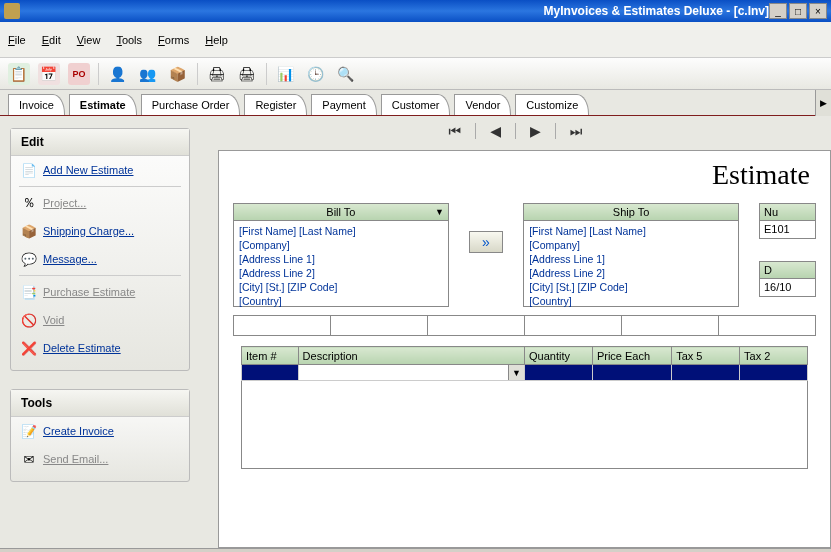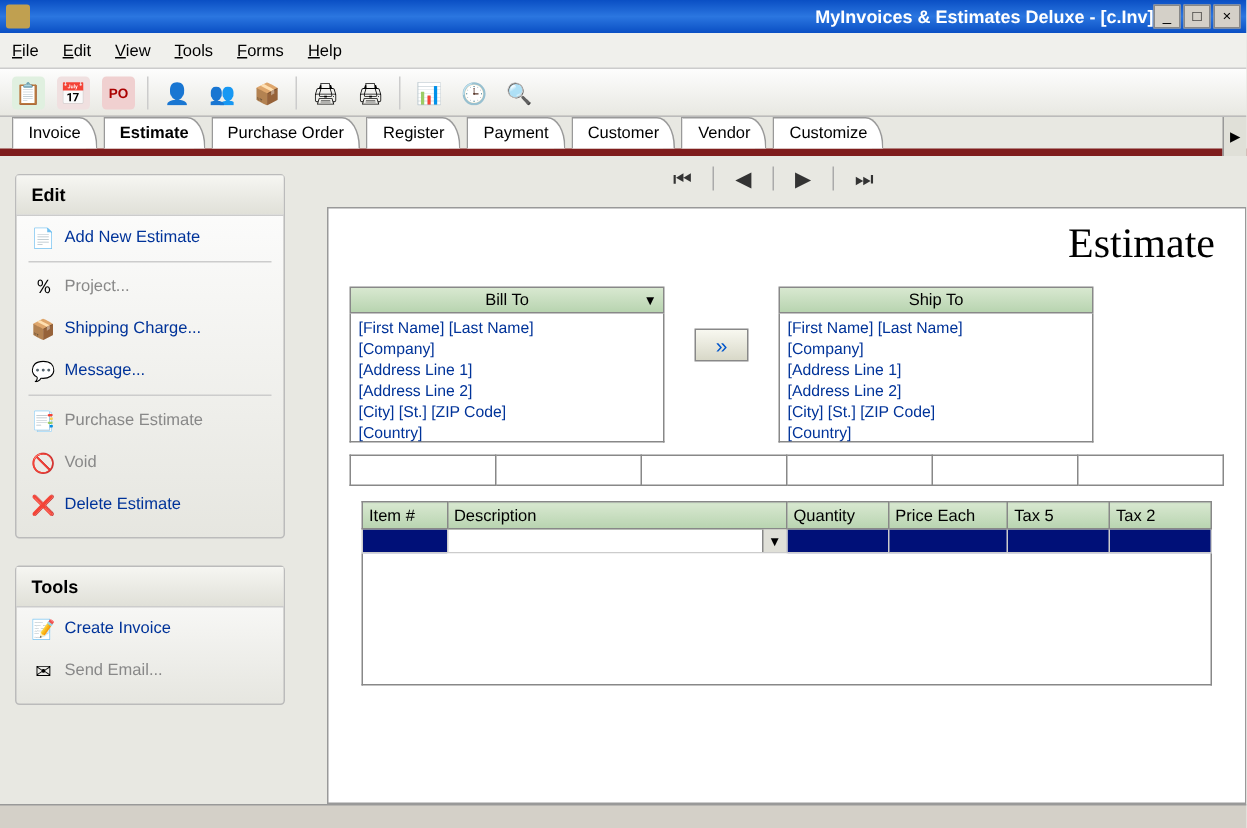--- a/index.html
+++ b/index.html
@@ -4,53 +4,53 @@
 <style>
 * { box-sizing: border-box; margin: 0; padding: 0; }
 body { font-family: Tahoma, Arial, sans-serif; font-size: 11px; background: #d4d0c8; width: 831px; height: 552px; overflow: hidden; }
 
 .titlebar { background: linear-gradient(to bottom, #0a4fc4, #2b76e0, #0a4fc4); color: #fff; height: 22px; display: flex; align-items: center; padding: 0 4px; }
 .titlebar-icon { width: 16px; height: 16px; margin-right: 4px; background: #c0a050; border-radius: 2px; }
 .titlebar-text { flex: 1; font-weight: bold; font-size: 12px; text-align: right; }
 .titlebar-buttons { display: flex; gap: 2px; }
 .tb-btn { width: 18px; height: 16px; background: #d4d0c8; border: 1px solid #888; display: flex; align-items: center; justify-content: center; font-size: 10px; cursor: pointer; color:#000; }
 
-.menubar { background: #f0f0ec; height: 24px; display: flex; align-items: center; padding: 0 8px; gap: 16px; border-bottom: 1px solid #ccc; }
+.menubar { background: #f0f0ec; height: 36px; display: flex; align-items: center; padding: 0 8px; gap: 16px; border-bottom: 1px solid #ccc; }
 .menubar span { text-decoration: underline; text-decoration-color: currentColor; cursor: pointer; }
 .menubar .mi { text-decoration: none; }
 .menubar .mi::first-letter { text-decoration: underline; }
 
 .toolbar { background: linear-gradient(to bottom, #fdfdfd, #e8e8e2); height: 32px; display: flex; align-items: center; padding: 0 8px; gap: 8px; border-bottom: 1px solid #bbb; }
 .tool-icon { width: 22px; height: 22px; border-radius: 3px; display: flex; align-items: center; justify-content: center; cursor: pointer; font-size: 14px; }
 
-.tabbar { background: #e8e8e2; height: 26px; display: flex; align-items: flex-end; padding: 0 8px; border-bottom: 5px solid #7f1d1d; position: relative; }
+.tabbar { background: #e8e8e2; height: 26px; display: flex; align-items: flex-end; padding: 0 8px; border-bottom: 1px solid #7f1d1d; position: relative; }
 .tab { background: #fff; border: 1px solid #999; border-bottom: none; padding: 4px 10px; margin-right: 4px; font-size: 11px; cursor: pointer; position: relative; border-top-right-radius: 12px 20px; }
 .tab.active { font-weight: bold; background: #fff; z-index: 2; }
 
 .content { display: flex; height: calc(552px - 22px - 22px - 32px - 26px - 18px); background: #e8e8e2; }
 
 .sidebar { width: 200px; padding: 12px 10px; display: flex; flex-direction: column; gap: 18px; }
 .panel { background: linear-gradient(to bottom, #fefefe, #e6e6e0); border: 1px solid #bbb; border-radius: 3px; padding: 0 0 8px 0; }
 .panel-header { font-weight: bold; padding: 6px 10px; border-bottom: 1px solid #ccc; background: linear-gradient(to bottom, #f6f6f2, #e0e0d8); font-size: 12px; }
 .panel-item { display: flex; align-items: center; gap: 6px; padding: 6px 10px; cursor: pointer; }
 .panel-item .pi-icon { width: 16px; height: 16px; display: flex; align-items: center; justify-content: center; font-size: 13px; }
-.panel-item a { color: #003399; }
+.panel-item a { color: #003399; text-decoration: underline; }
 .panel-item.muted a { color: #888; }
 .panel-sep { border-top: 1px solid #ccc; margin: 2px 8px; }
 
 .main { flex: 1; position: relative; background: #e8e8e2; overflow: hidden; }
 .nav-controls { height: 30px; display: flex; align-items: center; justify-content: center; gap: 14px; }
 .nav-btn { cursor: pointer; font-size: 14px; color: #333; }
 .nav-sep { width:1px; height:16px; background:#aaa; }
 
 .doc-wrap { position: absolute; top: 34px; left: 18px; right: 0; bottom: 0; background: #fff; border: 1px solid #999; overflow: hidden; }
 .doc-title { text-align: right; font-family: 'Times New Roman', serif; font-size: 28px; padding: 8px 20px 12px; }
 
 .addr-row { display: flex; gap: 20px; padding: 0 14px; align-items: flex-start; }
-.addr-block { width: 210px; }
+.addr-block { width: 227px; }
 .addr-head { background: linear-gradient(to bottom, #d8e8d0, #b8d4b0); border: 1px solid #888; padding: 2px 6px; font-size: 11px; text-align: center; position: relative; }
 .addr-head .dd { position: absolute; right: 4px; top: 3px; font-size: 9px; }
 .addr-body { border: 1px solid #888; border-top: none; padding: 3px 5px; color: #003399; font-size: 10.5px; line-height: 14px; height: 86px; }
 .arrow-btn { width: 36px; height: 22px; border: 1px solid #888; background: linear-gradient(to bottom,#f8f8f0,#d8d8c8); display: flex; align-items: center; justify-content: center; margin-top: 28px; cursor: pointer; color:#0055cc; font-size:14px; }
 
 .numcol { width: 60px; margin-left: auto; }
 .small-head { background: linear-gradient(to bottom, #d8e8d0, #b8d4b0); border: 1px solid #888; padding: 2px 4px; font-size: 11px; text-align: left; }
 .small-body { border: 1px solid #888; border-top: none; padding: 2px 4px; font-size: 11px; height: 18px; }
 
 .grid { margin: 8px 14px 0; }
@@ -212,20 +212,31 @@
           <div class="addr-body">
             <div>[First Name]      [Last Name]</div>
             <div>[Company]</div>
             <div>[Address Line 1]</div>
             <div>[Address Line 2]</div>
             <div>[City]            [St.]  [ZIP Code]</div>
             <div>[Country]</div>
           </div>
         </div>
 
+        <div class="numcol">
+          <div>
+            <div class="small-head">Nu</div>
+            <div class="small-body">E101</div>
+          </div>
+          <div style="height:22px"></div>
+          <div>
+            <div class="small-head">D</div>
+            <div class="small-body">16/10</div>
+          </div>
+        </div>
       </div>
 
       <div class="grid">
         <table>
           <tbody>
           <tr>
             <td></td>
                 <td></td>
                 <td></td>
                 <td></td>

